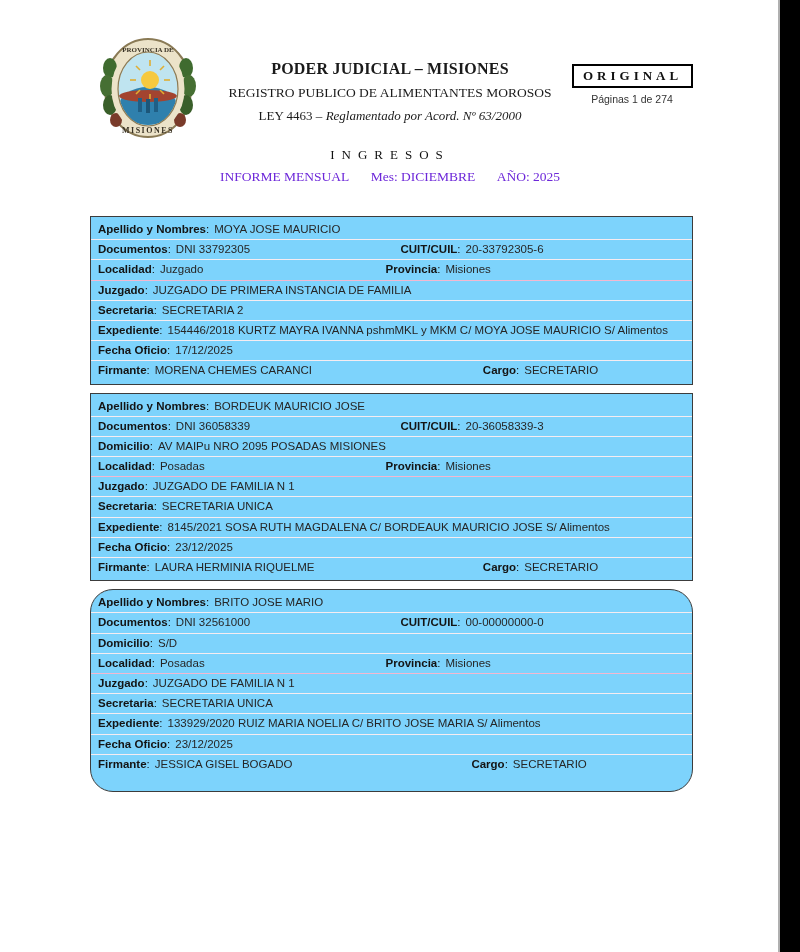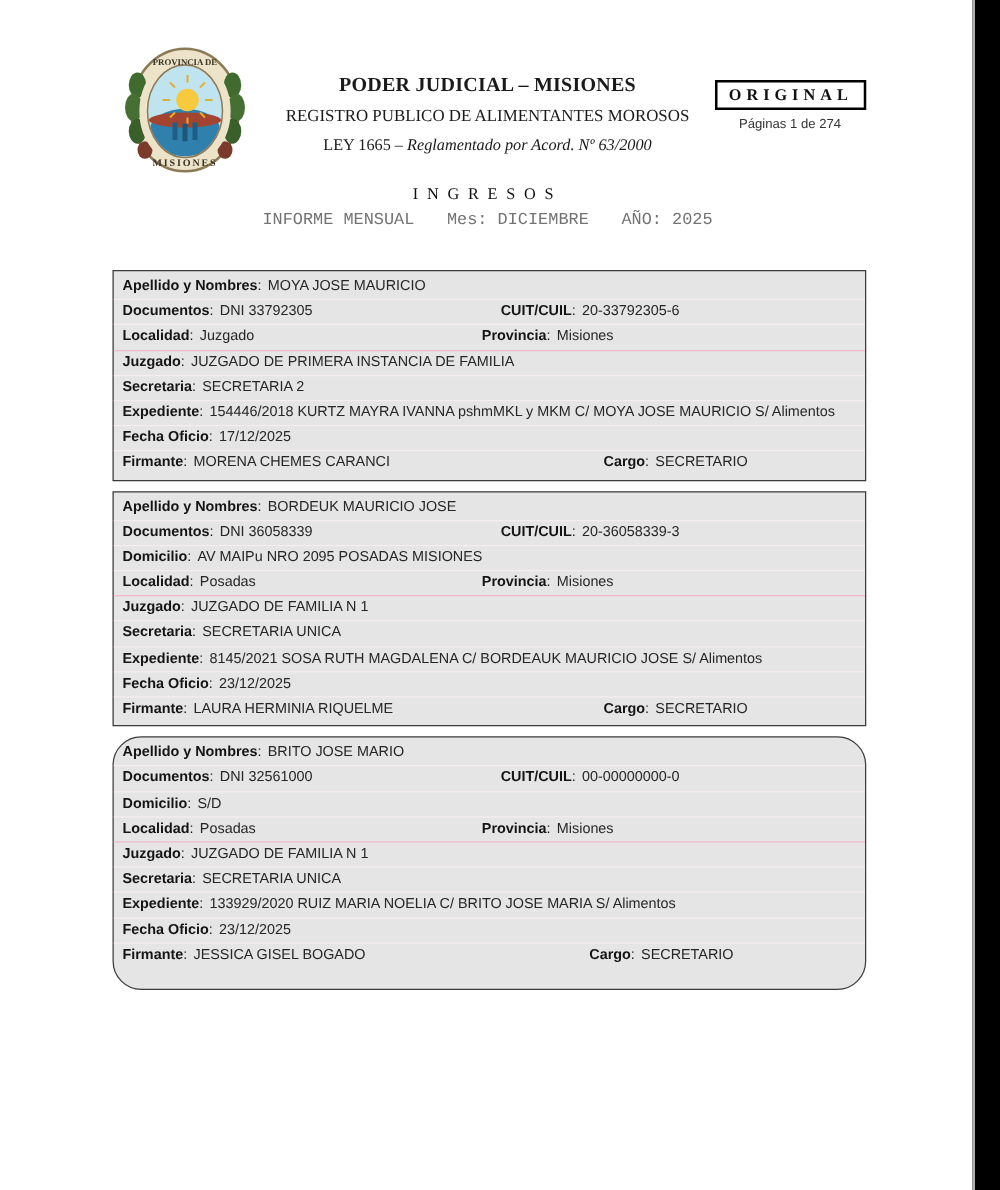--- a/index.html
+++ b/index.html
@@ -26,27 +26,27 @@
     font-family:"Liberation Serif",serif;font-weight:bold;font-size:13px;letter-spacing:4px;color:#111;
   }
   .pages{font-size:10.5px;color:#333;margin-top:5px;}
 
   .section-title{
     position:absolute;left:90px;top:147px;width:600px;text-align:center;
     font-family:"Liberation Serif",serif;font-weight:normal;font-size:13px;letter-spacing:7px;color:#111;
   }
   .report-line{
     position:absolute;left:90px;top:169px;width:600px;text-align:center;
-    font-family:Liberation Mono, monospace;font-size:13.5px;color:#737373;
+    font-family:Liberation Serif, serif;font-size:13.5px;color:#6d28d9;
   }
   .report-line .seg{margin:0 9px;}
 
   
   .records{position:absolute;left:90px;top:216px;width:603px;display:flex;flex-direction:column;gap:8px;}
-  .record{border:1.5px solid #3c3c3c;background:#e5e5e5;padding:3px 0;}
+  .record{border:1.5px solid #3c3c3c;background:#7dd3fc;padding:3px 0;}
   .record:nth-of-type(3){padding-bottom:17px;border-radius:23px;}
   .row{
     position:relative;height:19.2px;line-height:19.2px;padding-left:7px;
     font-size:11.5px;white-space:nowrap;border-bottom:1px solid #f6ecf1;
   }
   .row:last-child{border-bottom:none;}
   .row.divider{border-bottom:1.5px solid #f4b8d0;}
   .lbl{font-weight:bold;color:#141414;}
   .lbl::after{content:":";font-weight:normal;color:#141414;}
   .val{margin-left:5px;color:#262626;}
@@ -98,21 +98,21 @@
 
   <ellipse cx="54" cy="53" rx="33" ry="40" fill="none" stroke="#ece3c9" stroke-width="7"></ellipse>
   <ellipse cx="54" cy="53" rx="30" ry="37" fill="none" stroke="#8a7a55" stroke-width="1.2"></ellipse>
   <text x="54" y="16" text-anchor="middle" font-size="7" font-weight="bold" fill="#3a3325" font-family="Liberation Serif, serif">PROVINCIA DE</text>
   <text x="54" y="97" text-anchor="middle" font-size="8" font-weight="bold" letter-spacing="1.5" fill="#3a3325" font-family="Liberation Serif, serif">MISIONES</text>
 </svg>
 
 <div class="header-center">
   <div class="h-title">PODER JUDICIAL – MISIONES</div>
   <div class="h-sub">REGISTRO PUBLICO DE ALIMENTANTES MOROSOS</div>
-  <div class="h-law"><span>LEY 1665 – </span><em>Reglamentado por Acord. Nº 63/2000</em></div>
+  <div class="h-law"><span>LEY 4463 – </span><em>Reglamentado por Acord. Nº 63/2000</em></div>
 </div>
 
 <div class="header-right">
   <div class="stamp">ORIGINAL</div>
   <div class="pages">Páginas 1 de 274</div>
 </div>
 
 <div class="section-title">INGRESOS</div>
 <div class="report-line">
   <span class="seg">INFORME MENSUAL</span>

